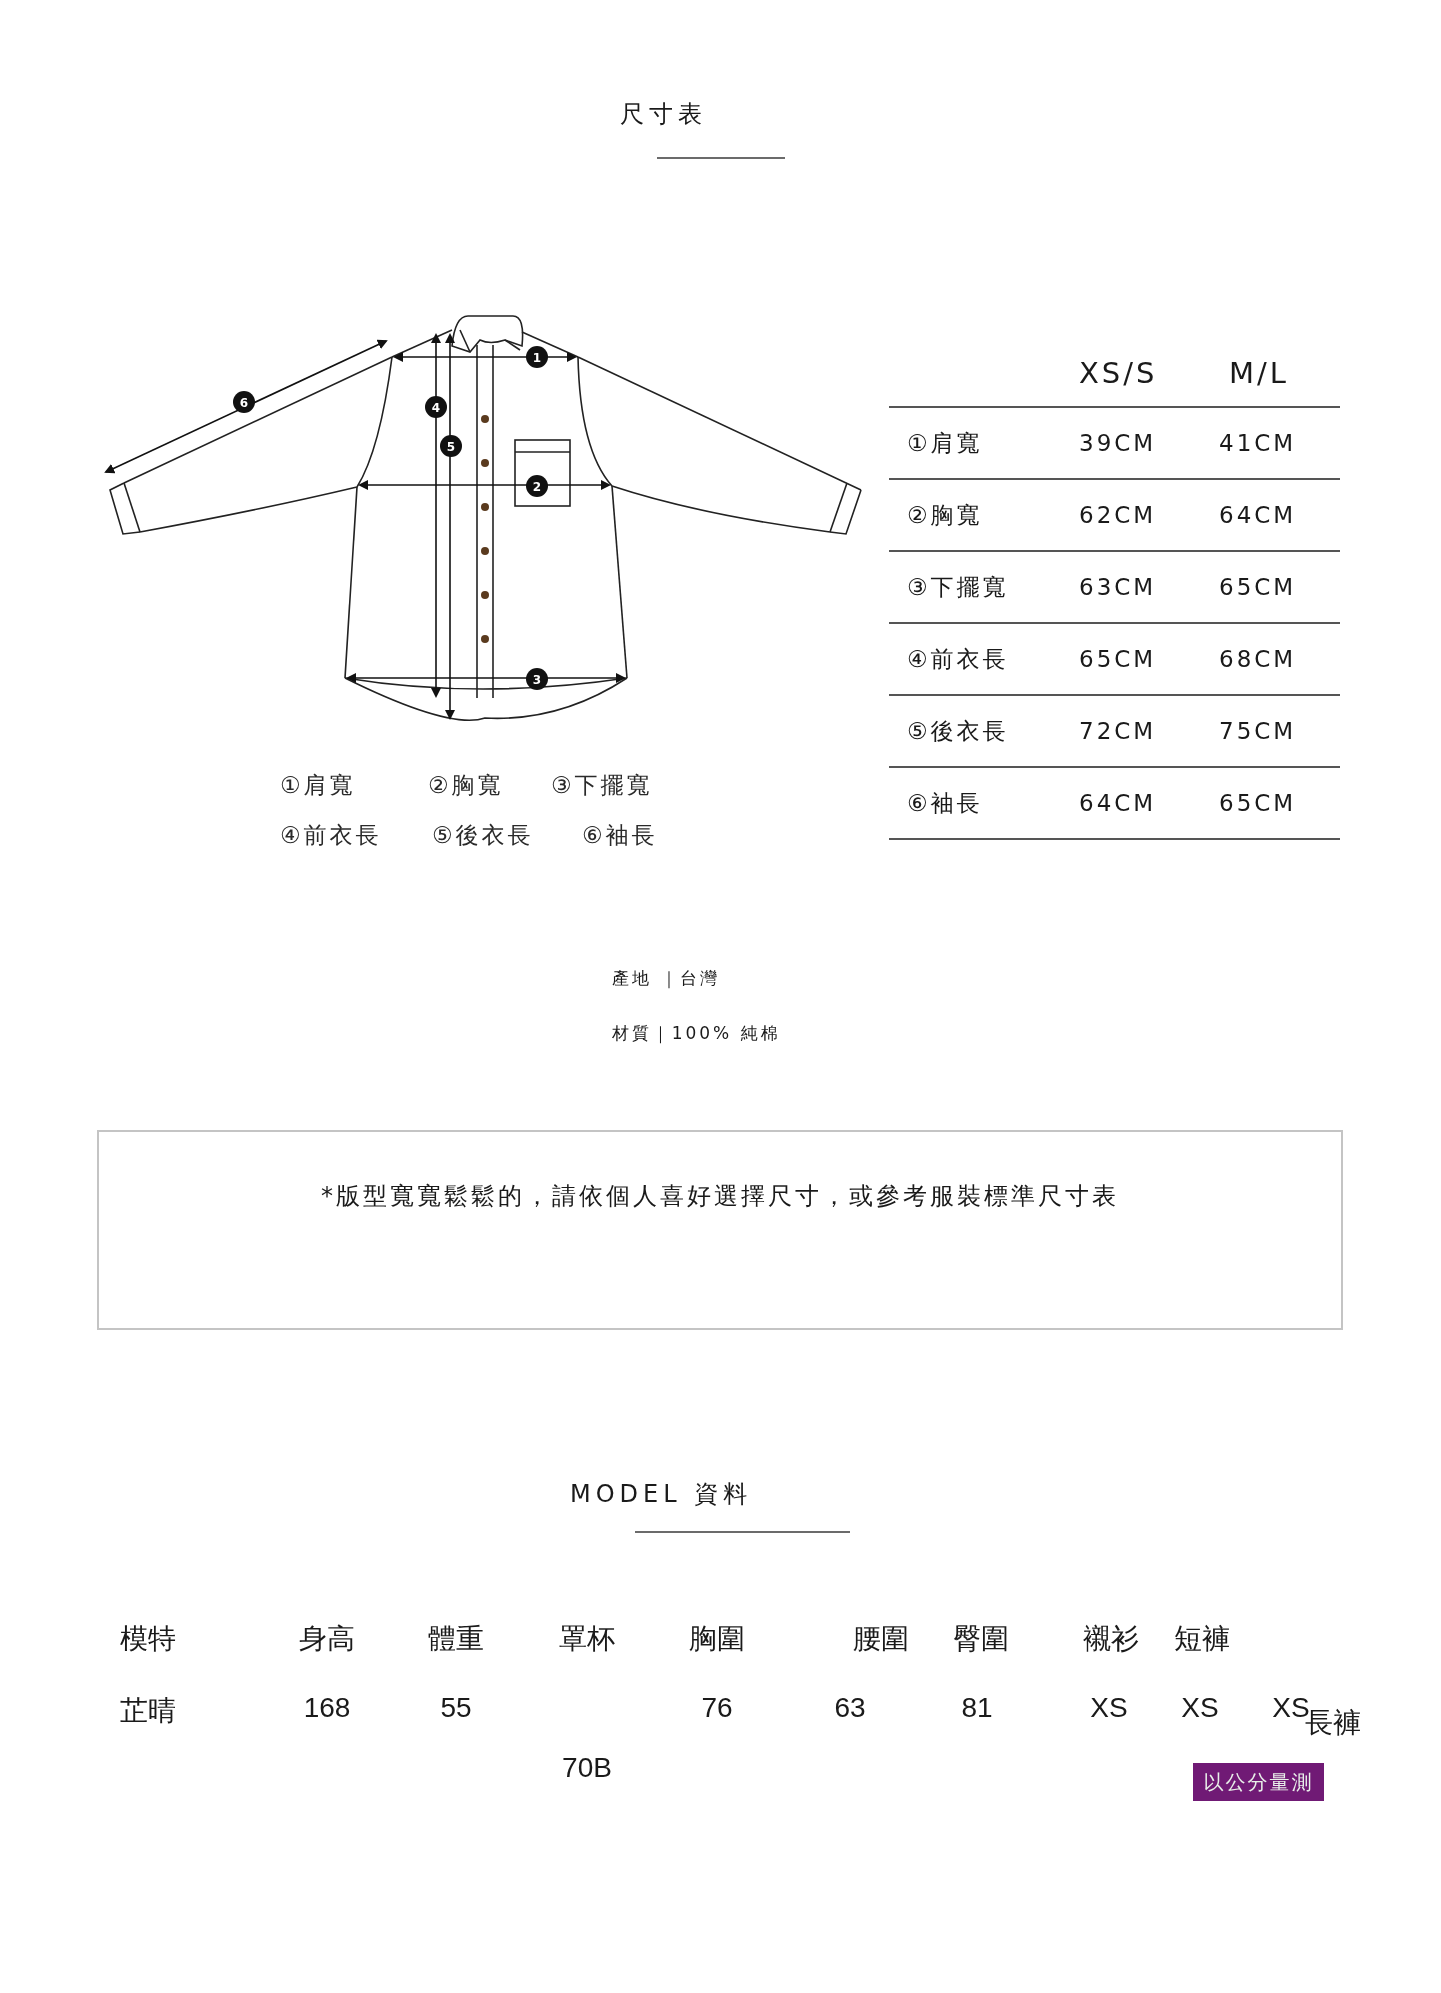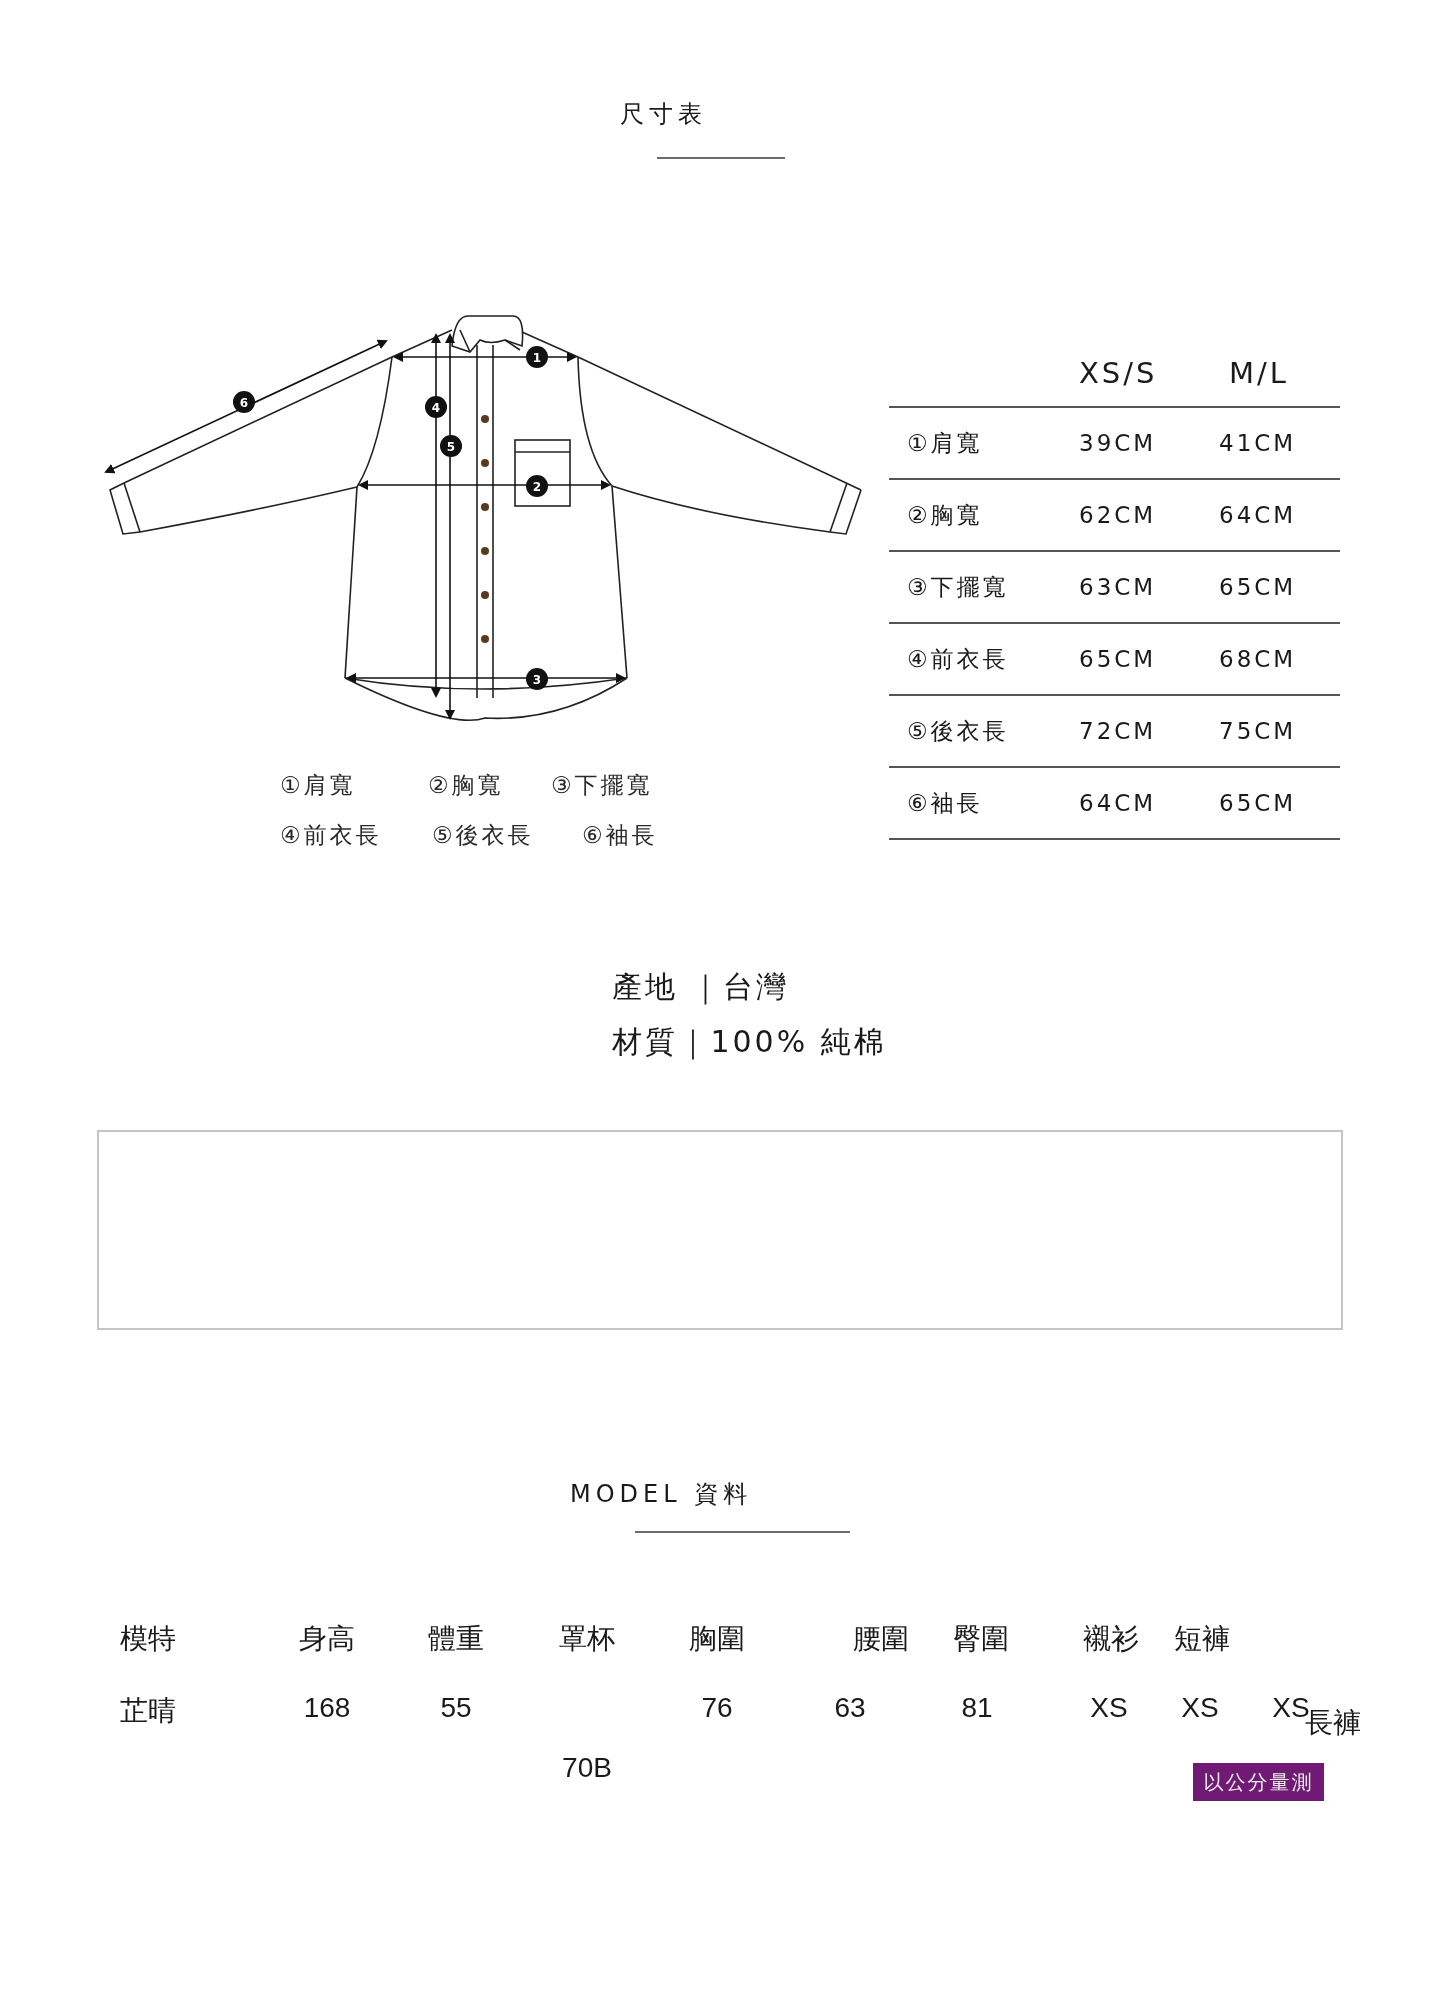--- a/index.html
+++ b/index.html
@@ -10,21 +10,21 @@
   .rule { height:2px; background:#6b6b6b; }
   .diagram { left:95px; top:300px; width:780px; height:430px; }
   .legend { font-size:23px; letter-spacing:3px; color:#2a2a2a; }
   .legend span { position:absolute; white-space:nowrap; }
   .size-table { left:889px; top:340px; width:451px; }
   .st-head { height:66px; position:relative; font-size:29px; letter-spacing:3px; }
   .st-row { height:70px; border-top:2px solid #555; position:relative; font-size:23px; letter-spacing:3px; }
   .st-row:last-child { border-bottom:2px solid #555; }
   .st-cell { position:absolute; top:50%; transform:translateY(-50%); white-space:nowrap; }
   .c0 { left:18px; } .c1 { left:190px; } .c2 { left:330px; }
-  .info { font-size:30px; letter-spacing:3px; white-space:nowrap; }
+  .info { font-size:17px; letter-spacing:3px; white-space:nowrap; }
   .note-box { left:97px; top:1130px; width:1246px; height:200px; border:2px solid #c4c4c4; box-sizing:border-box; }
   .note-line { position:absolute; left:0; right:0; text-align:center; font-size:24px; letter-spacing:3px; }
   .model-table { font-family:"Liberation Sans",sans-serif; font-size:28px; color:#1a1a1a; }
   .model-table span { position:absolute; white-space:nowrap; transform:translateX(-50%); }
   .badge { left:1193px; top:1763px; width:131px; height:38px; background:#701a75; color:#e8efe9;
            font-size:20px; letter-spacing:2px; display:flex; align-items:center; justify-content:center; }
 </style>
 </head>
 <body>
 
@@ -149,20 +149,21 @@
     <span class="st-cell c0">⑥袖長</span>
     <span class="st-cell c1">64CM</span>
     <span class="st-cell c2">65CM</span>
   </div>
 </div>
 
 <div class="abs info" style="left:612px; top:967px;">產地 ｜台灣</div>
 <div class="abs info" style="left:612px; top:1022px;">材質｜100% 純棉</div>
 
 <div class="abs note-box">
+  <div class="note-line" style="top:48px;">*版型寬寬鬆鬆的，請依個人喜好選擇尺寸，或參考服裝標準尺寸表</div>
 </div>
 
 <div class="abs title" style="left:570px; top:1478px; width:300px;">MODEL 資料</div>
 <div class="abs rule" style="left:635px; top:1531px; width:215px;"></div>
 
 <div class="abs model-table" style="left:0; top:0; width:1441px;">
   <span style="left:148px; top:1620px;">模特</span>
   <span style="left:327px; top:1620px;">身高</span>
   <span style="left:456px; top:1620px;">體重</span>
   <span style="left:587px; top:1620px;">罩杯</span>

